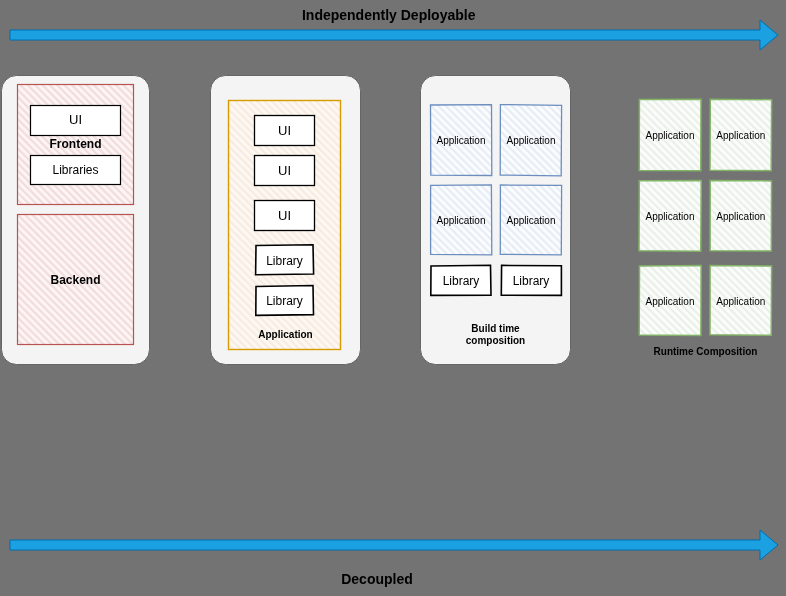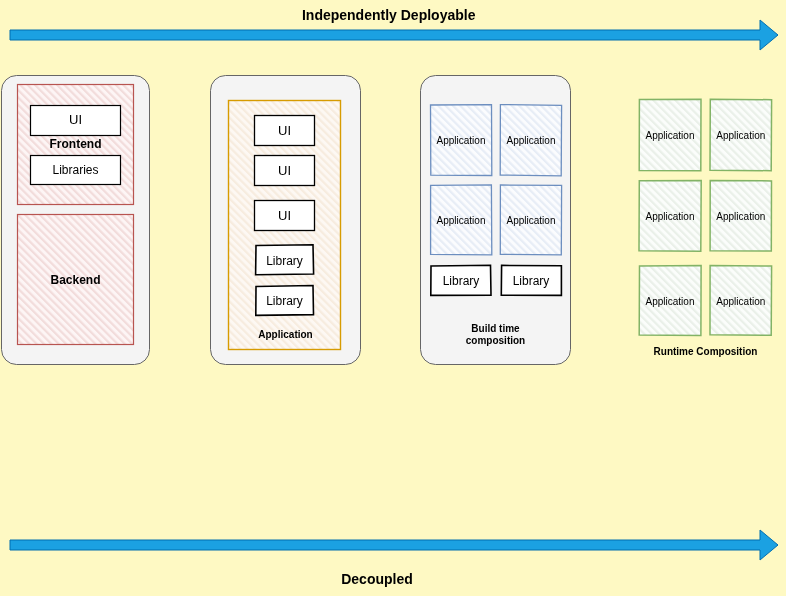--- a/index.html
+++ b/index.html
@@ -1,19 +1,19 @@
 <!DOCTYPE html>
 <html><head>
 <meta charset="utf-8">
 <title>Independently Deployable / Decoupled diagram</title>
 <style>
   html,body{margin:0;padding:0;background:#ffffff;}
   body{width:786px;height:596px;overflow:hidden;
        font-family:"Liberation Sans",sans-serif;}
-  #root{position:relative;width:786px;height:596px;background:#fef9c3;}
+  #root{position:relative;width:786px;height:596px;background:#737373;}
   svg{display:block;}
   text{font-family:"Liberation Sans",sans-serif;}
 </style>
 </head>
 <body>
 
 <div id="root">
 <svg id="canvas" width="786" height="596" viewBox="0 0 786 596" xmlns="http://www.w3.org/2000/svg">
   <defs>
     <pattern id="hatch-pink" width="5.2" height="5.2" patternUnits="userSpaceOnUse" patternTransform="rotate(-45 0 0)">

